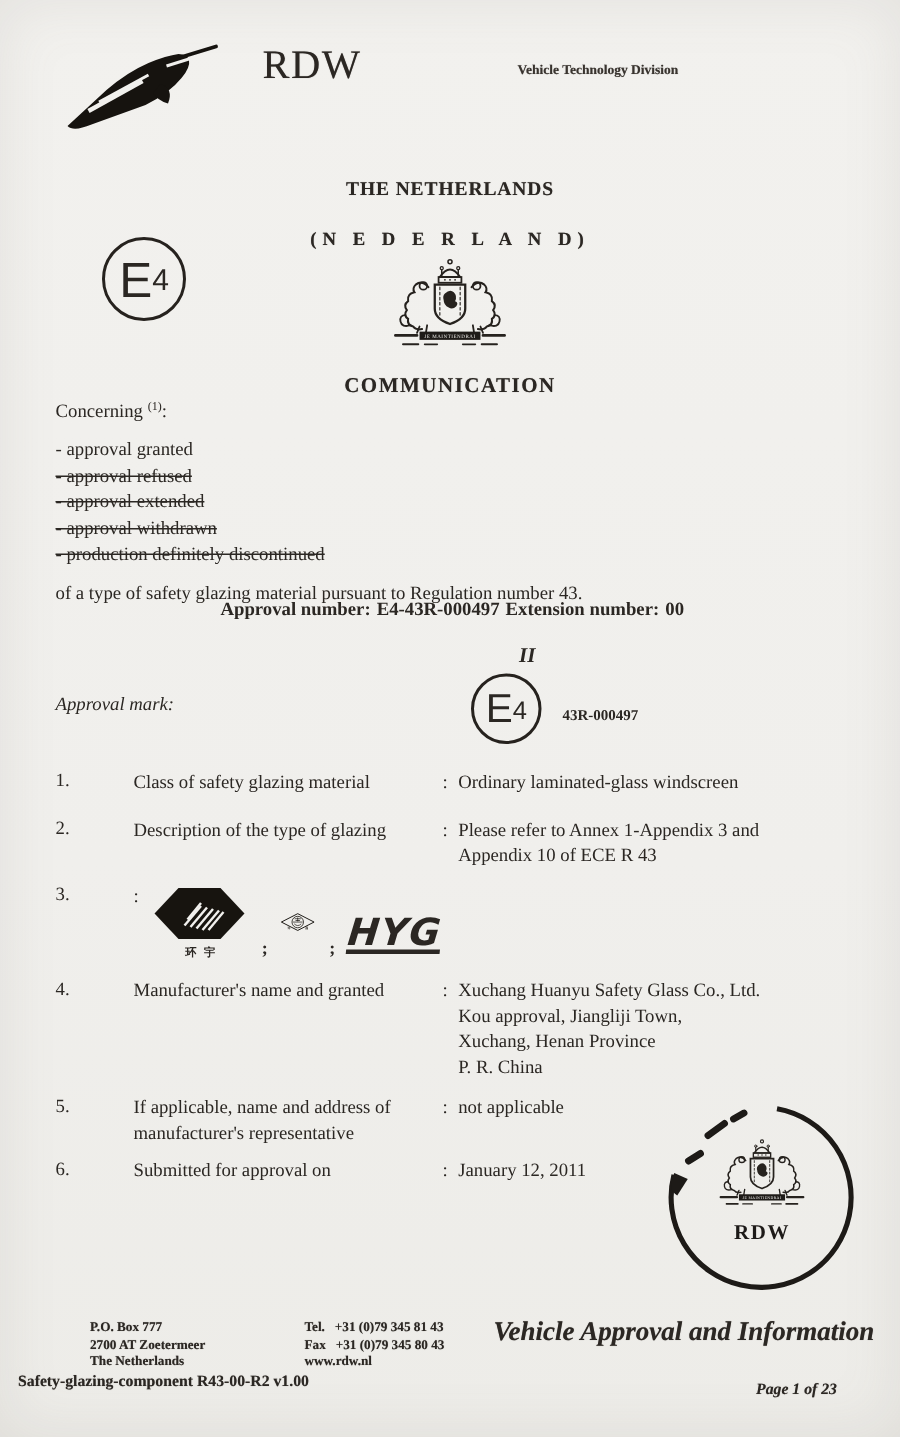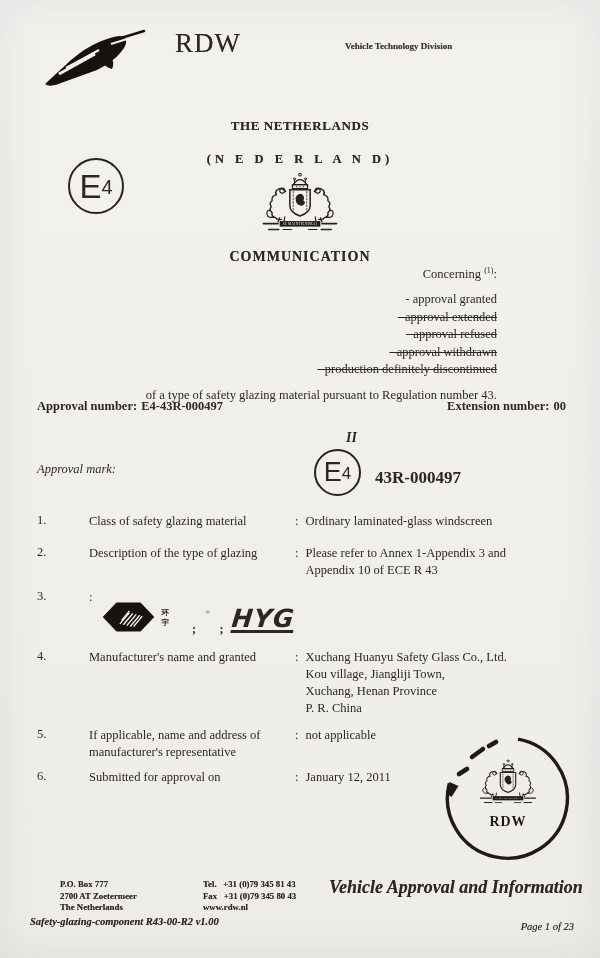--- a/index.html
+++ b/index.html
@@ -29,67 +29,67 @@
   .ebadge{border:2.4px solid #26221e;border-radius:50%;display:flex;align-items:center;justify-content:center;background:transparent;}
   .ebadge .eL{font-family:"Liberation Sans",sans-serif;font-weight:500;line-height:1;}
   .ebadge .eN{font-family:"Liberation Sans",sans-serif;font-weight:500;line-height:1;margin-top:2px;}
   .ebadge-left{left:68px;top:158px;width:56px;height:56px;}
   .ebadge-left .eL{font-size:33px;}
   .ebadge-left .eN{font-size:20px;}
   .ebadge-mark{width:47px;height:47px;}
   .ebadge-mark .eL{font-size:27px;}
   .ebadge-mark .eN{font-size:17px;}
   
-  .concerning{left:37px;top:266px;width:460px;font-size:12.5px;text-align:right;}
+  .concerning{left:37px;top:266px;width:460px;font-size:12.5px;}
   .concerning .head{margin-bottom:9px;}
   .concerning sup{font-size:8px;}
   .opt{line-height:17.5px;}
   .struck{text-decoration:line-through;text-decoration-thickness:1.4px;}
   .subject{margin-top:9px;}
   
-  .approval-line{left:37px;top:399px;width:533px;display:flex;justify-content:space-between;font-size:12.5px;font-weight:bold;}
+  .approval-line{left:37px;top:399px;width:533px;display:flex;justify-content:center;font-size:12.5px;font-weight:bold;}
   .approval-line span{margin-right:4px;}
   
   .mark-row{left:37px;top:430px;width:540px;height:80px;}
   .mark-label{position:absolute;left:0;top:32px;font-size:12.5px;font-style:italic;}
   .mark-center{position:absolute;left:277px;top:0;}
   .roman{font-size:14px;font-weight:bold;font-style:italic;margin-left:32px;}
   .badge-line{display:flex;align-items:center;gap:14px;margin-top:3px;}
-  .mark-code{font-size:17px;font-weight:bold;margin-top:10px;}
+  .mark-code{font-size:10px;font-weight:bold;margin-top:10px;}
   
   .items{left:37px;top:513px;width:545px;font-size:12.5px;}
   .item{display:grid;grid-template-columns:52px 206px 1fr;align-items:start;}
   .item .no{font-weight:normal;}
   .item .label{white-space:pre-line;line-height:17px;}
   .val{display:flex;gap:7px;line-height:17px;}
   .ml{white-space:pre-line;}
   .mb1{margin-bottom:15px;}
   .mb2{margin-bottom:10px;}
   .mb3{margin-bottom:12px;}
   .mb4{margin-bottom:10px;}
   .mb5{margin-bottom:8px;}
   
   .tm-row{display:flex;align-items:flex-end;gap:9px;}
   .tm-row .colon{line-height:17px;align-self:flex-start;}
-  .tm1{display:flex;flex-direction:row;align-items:center;}
+  .tm1{display:flex;flex-direction:column;align-items:center;}
   .tm1-caption{font-size:7.5px;font-weight:bold;letter-spacing:5px;margin-top:1px;margin-left:5px;}
   .tm-sep{font-size:12px;font-weight:bold;}
   .hyg{font-family:"DejaVu Sans",sans-serif;font-weight:800;font-style:italic;font-size:25px;letter-spacing:1px;transform:skewX(-6deg);text-decoration:underline;text-decoration-thickness:3px;text-underline-offset:3px;margin-bottom:4px;}
   
   .stamp{left:442px;top:733px;width:132px;height:132px;}
   .stamp-ring{position:absolute;left:0;top:0;width:132px;height:132px;}
   .stamp-inner{position:absolute;left:0;top:26px;width:132px;text-align:center;}
   .stamp-coa{width:78px;height:50px;}
   .stamp-label{font-size:14px;font-weight:bold;letter-spacing:1px;margin-top:1px;color:#1d1a18;}
   
   .f-address{left:60px;top:879px;font-size:8.8px;font-weight:600;line-height:11.5px;white-space:pre;}
   .f-contact{left:203px;top:879px;font-size:8.8px;font-weight:600;line-height:11.5px;white-space:pre;}
   .f-dept{left:329px;top:877px;font-size:18px;font-weight:600;font-style:italic;}
-  .f-docid{left:30px;top:916px;font-size:10.5px;font-style:italic;font-weight:600;}
-  .f-page{right:26px;top:921px;font-size:10.5px;font-style:italic;font-weight:400;}
+  .f-docid{left:12px;top:916px;font-size:10.5px;font-weight:600;}
+  .f-page{right:42px;top:921px;font-size:10.5px;font-style:italic;font-weight:700;}
   .ink-soft{text-shadow:0 0 .5px rgba(43,39,35,.55);}
 </style>
 </head>
 <body>
 
 <svg width="0" height="0" style="position:absolute" aria-hidden="true">
   <defs>
     <g id="coa" stroke="#26221e" fill="none" stroke-linecap="round">
 
       <path d="M52,15 Q60,3 68,15" stroke-width="1.6"></path>
@@ -151,22 +151,22 @@
     <svg class="coa-main" viewBox="0 0 120 78">
       <use href="#coa"></use>
       <text x="60" y="63" font-size="4" fill="#f1f0ed" text-anchor="middle" letter-spacing="0.4" font-family="Liberation Serif, serif">JE MAINTIENDRAI</text>
     </svg>
     <div class="doc-type ink-soft">COMMUNICATION</div>
   </div>
 
   <div class="abs concerning">
     <div class="head"><span>Concerning</span> <sup>(1)</sup><span>:</span></div>
     <div class="opt">- approval granted</div>
+    <div class="opt struck">- approval refused</div>
     <div class="opt struck">- approval extended</div>
-    <div class="opt struck">- approval refused</div>
     <div class="opt struck">- approval withdrawn</div>
     <div class="opt struck">- production definitely discontinued</div>
     <div class="subject">of a type of safety glazing material pursuant to Regulation number 43.</div>
   </div>
 
   <div class="abs approval-line">
     <div><span>Approval number:</span><span>E4-43R-000497</span></div>
     <div><span>Extension number:</span><span>00</span></div>
   </div>
 
@@ -241,21 +241,21 @@
         <div class="hyg">HYG</div>
       </div>
     </div>
 
     <div class="item mb4">
       <span class="no">4.</span>
       <span class="label">Manufacturer's name and granted</span>
       <div class="val">
           <span>:</span>
           <span class="ml">Xuchang Huanyu Safety Glass Co., Ltd.
-Kou village, Jiangliji Town,
+Kou approval, Jiangliji Town,
 Xuchang, Henan Province
 P. R. China</span>
         </div>
     </div>
 
     <div class="item mb5">
       <span class="no">5.</span>
       <span class="label">If applicable, name and address of
 manufacturer's representative</span>
       <div class="val">

